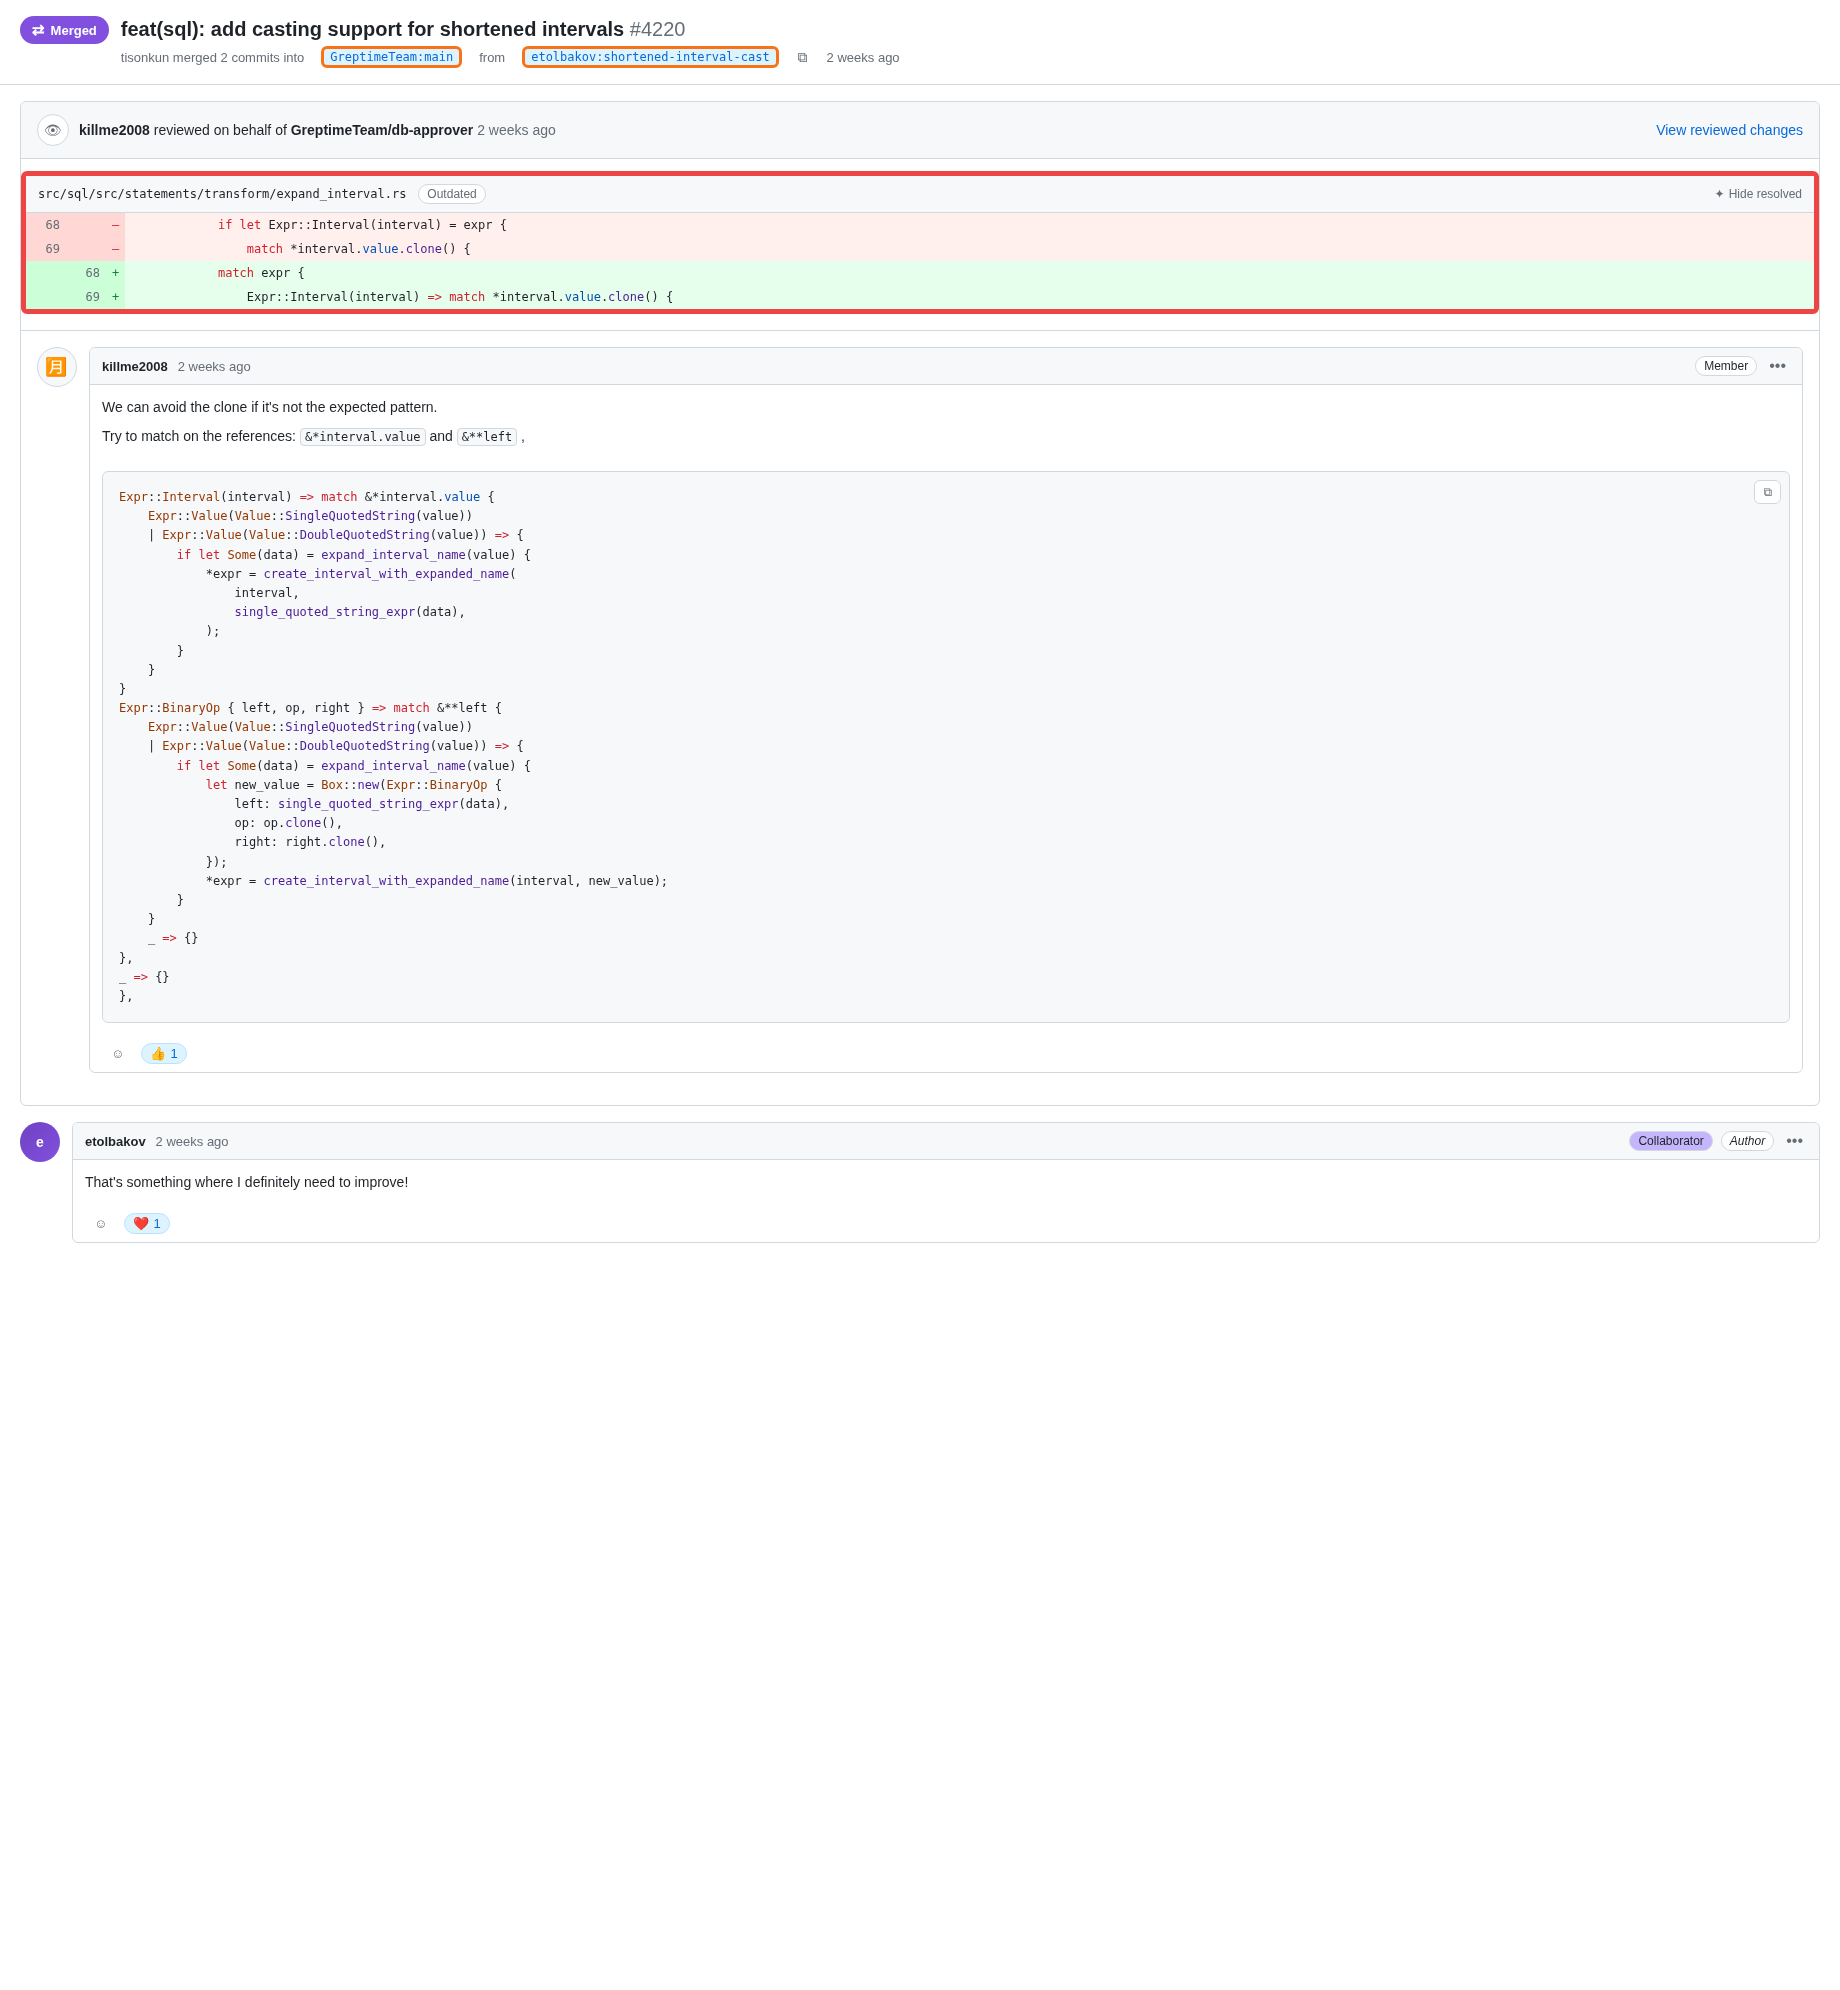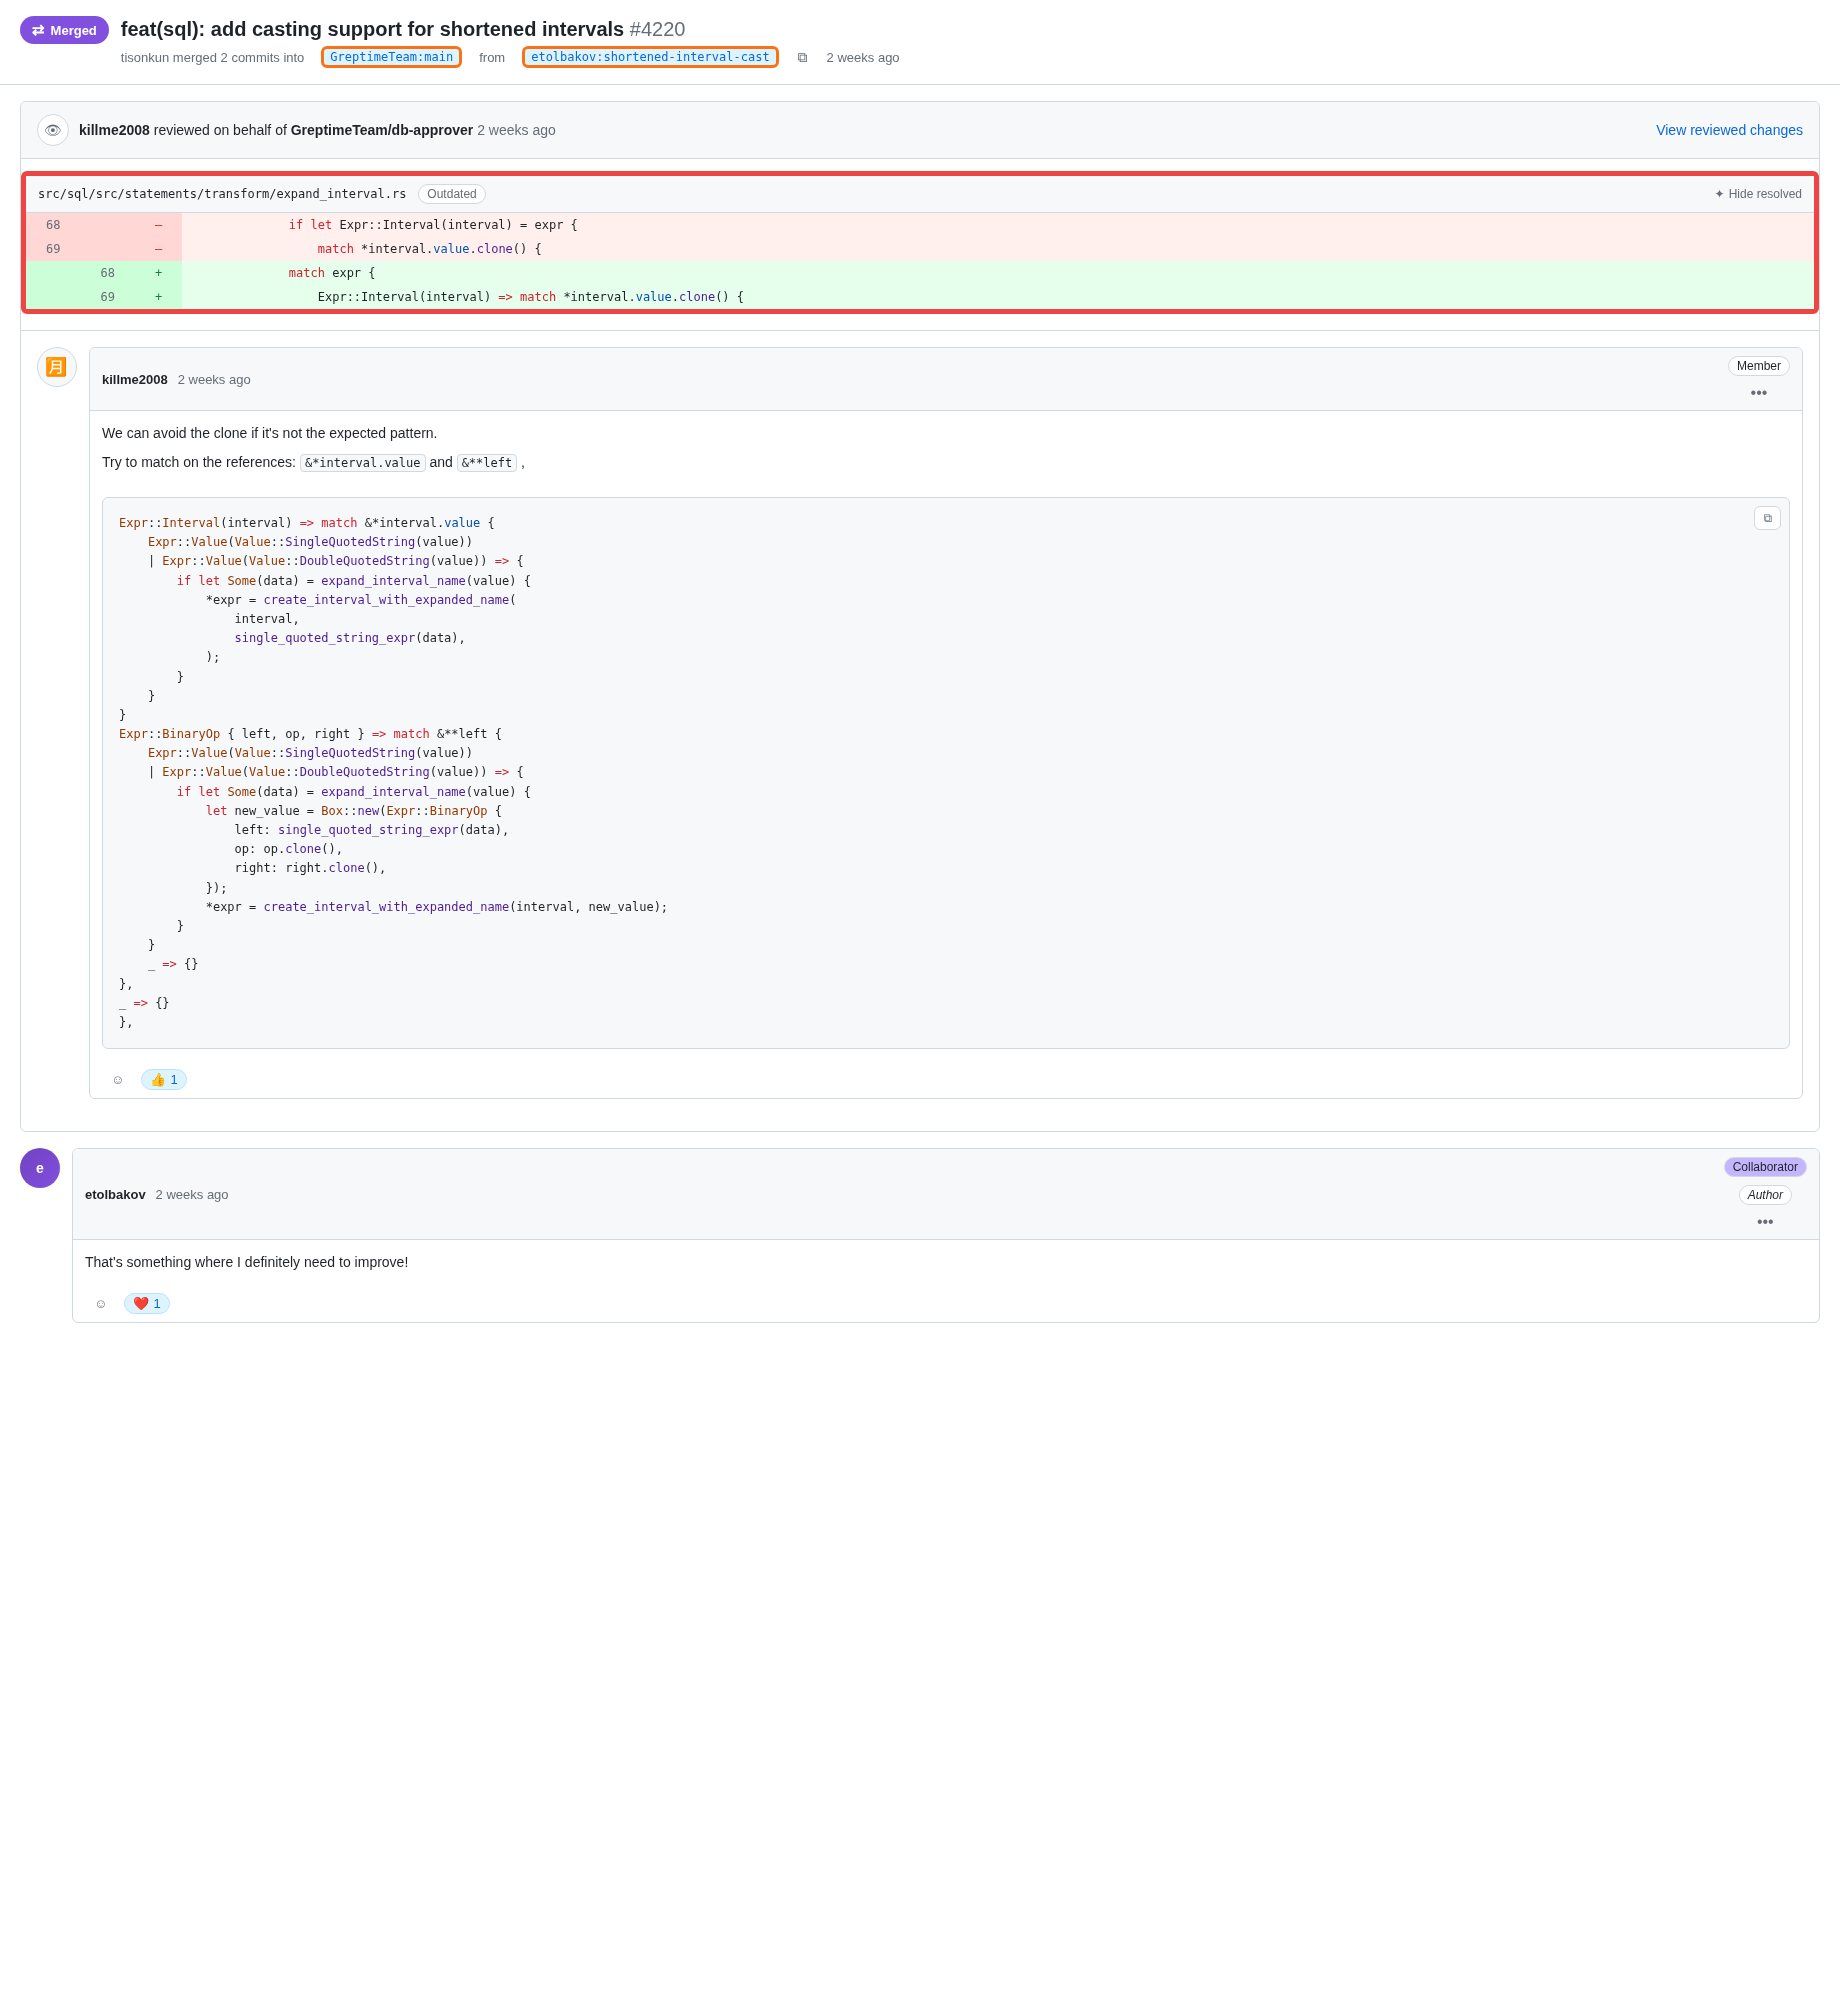--- a/index.html
+++ b/index.html
@@ -167,21 +167,21 @@
     }
 
     
     .diff-table {
       width: 100%;
       border-collapse: collapse;
       font-family: ui-monospace, SFMono-Regular, monospace;
       font-size: 12px;
     }
     .diff-table tr td {
-      padding: 2px 20px;
+      padding: 2px 6px;
       white-space: pre;
       line-height: 20px;
     }
     .diff-line-num {
       width: 40px;
       color: #656d76;
       text-align: right;
       user-select: none;
       padding-right: 12px;
     }
@@ -250,21 +250,20 @@
     }
     .comment-time {
       color: #656d76;
       font-size: 13px;
       margin-left: 6px;
     }
     .comment-header-right {
       display: flex;
       align-items: center;
       gap: 8px;
-      flex-direction: column;
     }
     .member-badge {
       background: white;
       border: 1px solid #d1d9e0;
       border-radius: 20px;
       padding: 2px 8px;
       font-size: 12px;
       color: #1f2328;
     }
     .collaborator-badge {

